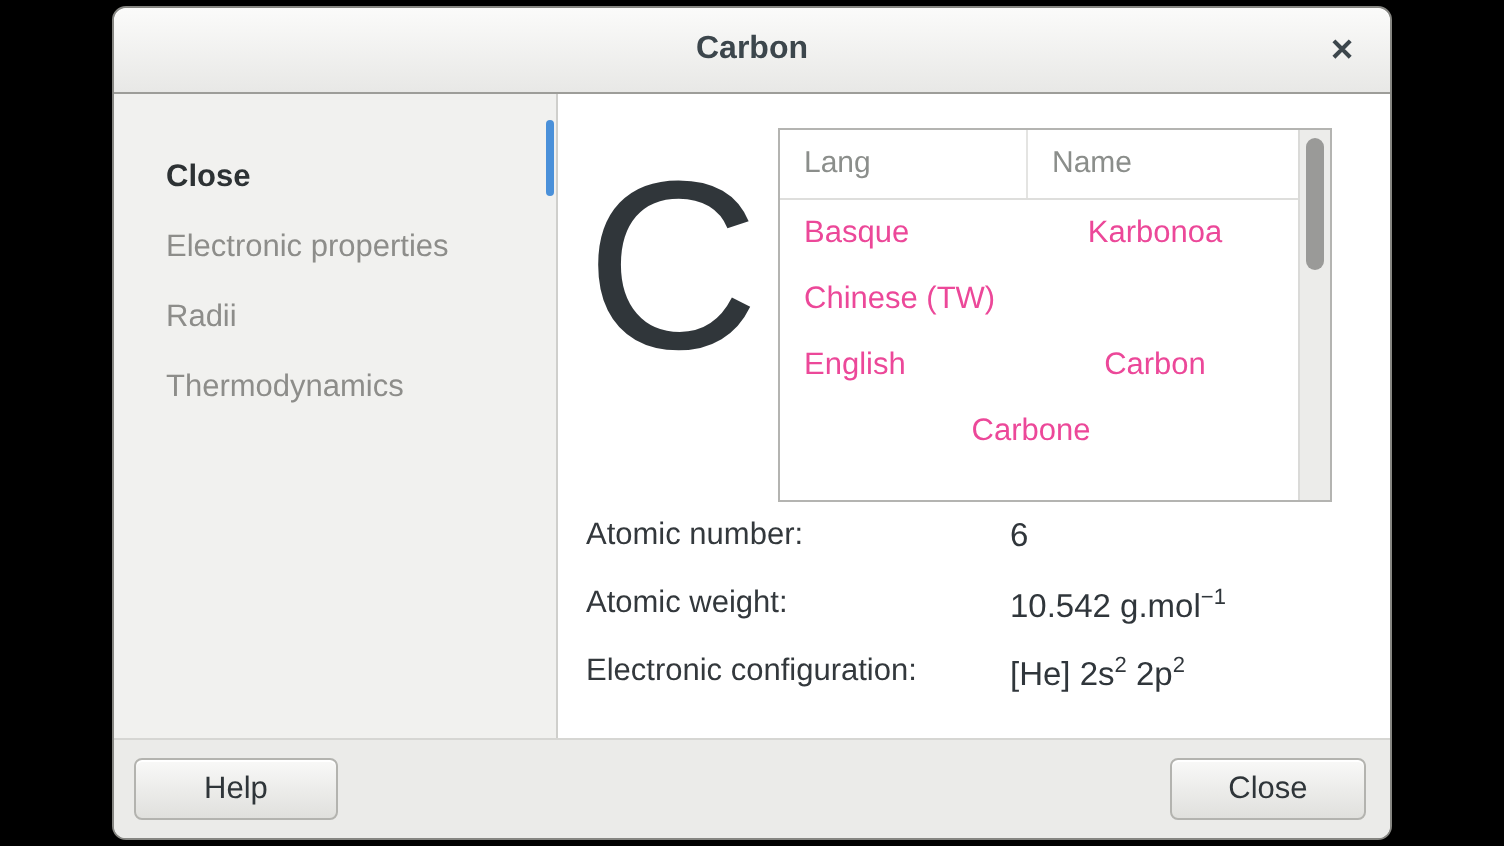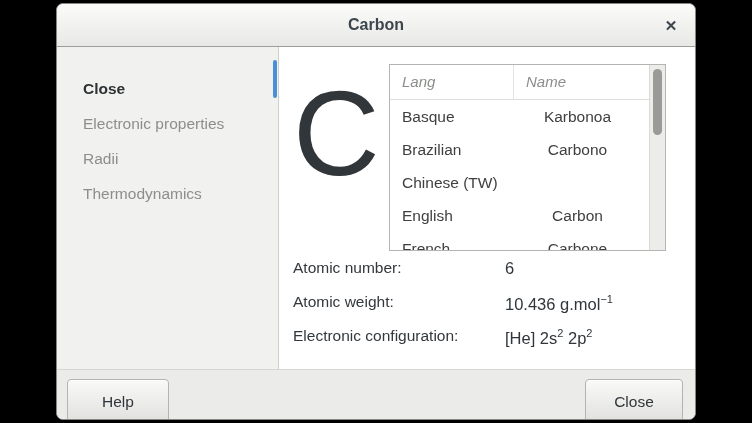--- a/index.html
+++ b/index.html
@@ -33,42 +33,42 @@
   .content { position:relative; flex:1; background:#fff; }
 
   .symbol { position:absolute; left:14px; top:26px; font-size:120px; line-height:1;
             color:#30363a; }
 
   
   .names-table { position:absolute; left:110px; top:17px; width:277px; height:187px;
                  border:1px solid #b4b4b1; background:#fff; overflow:hidden; }
   .nt-header { display:flex; height:35px; border-bottom:1px solid #dededc; }
   .nt-hcell { line-height:34px; font-size:15px; color:#8b8e8b; padding-left:12px; }
-  .nt-hcell.c1 { width:124px; border-right:1px solid #e4e4e2;font-style:italic; }
-  .nt-hcell.c2 { flex:1;font-style:italic; }
+  .nt-hcell.c1 { width:124px; border-right:1px solid #e4e4e2; }
+  .nt-hcell.c2 { flex:1; }
   .nt-row { display:flex; height:33px; align-items:center; font-size:15.5px;
-            color:#404040; cursor:default; }
+            color:#ec4899; cursor:default; }
   .nt-lang { width:124px; padding-left:12px; white-space:nowrap; }
   .nt-name { flex:1; text-align:center; padding-right:24px; white-space:nowrap; }
   .nt-scrollbar { position:absolute; right:0; top:0; bottom:0; width:16px;
                   background:#ececea; border-left:1px solid #dadad8; }
   .nt-thumb { position:absolute; left:3px; width:9px; top:4px; height:66px;
               background:#9a9a98; border-radius:5px; }
 
   
   .props { position:absolute; left:14px; top:212px; right:10px; }
   .prop-row { display:flex; align-items:flex-start; height:34px; }
   .prop-label { width:212px; font-size:15.5px; color:#33383c; }
   .prop-value { font-size:16.5px; color:#30363b; }
   .prop-value sup { font-size:11px; }
 
   
   .action-area { position:relative; height:52px; background:#ebebe9;
                  border-top:1px solid #d6d6d3; border-radius:0 0 7px 7px; }
-  .btn { position:absolute; top:9px; height:45px; padding:0 26px;
+  .btn { position:absolute; top:9px; height:31px; padding:0 26px;
          border:1px solid #b3b3af; border-radius:4px;
          background:linear-gradient(#f9f9f8,#e0e0dd);
          box-shadow:inset 0 1px 0 #fff;
          font-family:inherit; font-size:15.5px; color:#2f3539; cursor:pointer; }
   .btn-help { left:10px; min-width:102px; }
   .btn-close { right:12px; min-width:98px; }
 </style>
 </head>
 <body>
 
@@ -96,47 +96,42 @@
       <div class="names-table">
         <div class="nt-header">
           <div class="nt-hcell c1">Lang</div>
           <div class="nt-hcell c2">Name</div>
         </div>
         <div class="nt-row">
           <div class="nt-lang">Basque</div>
           <div class="nt-name">Karbonoa</div>
         </div>
         <div class="nt-row">
-          <div class="nt-lang">Brazilian</div>
-          <div class="nt-name">Carbono</div>
-        </div>
-        <div class="nt-row">
           <div class="nt-lang">Chinese (TW)</div>
         </div>
         <div class="nt-row">
           <div class="nt-lang">English</div>
           <div class="nt-name">Carbon</div>
         </div>
         <div class="nt-row">
-          <div class="nt-lang">French</div>
           <div class="nt-name">Carbone</div>
         </div>
         <div class="nt-scrollbar">
           <div class="nt-thumb"></div>
         </div>
       </div>
 
       <div class="props">
         <div class="prop-row">
           <span class="prop-label">Atomic number:</span>
           <span class="prop-value">6</span>
         </div>
         <div class="prop-row">
           <span class="prop-label">Atomic weight:</span>
-          <span class="prop-value"><span>10.436 g.mol</span><sup>−1</sup></span>
+          <span class="prop-value"><span>10.542 g.mol</span><sup>−1</sup></span>
         </div>
         <div class="prop-row">
           <span class="prop-label">Electronic configuration:</span>
           <span class="prop-value"><span>[He] 2s</span><sup>2</sup><span> 2p</span><sup>2</sup></span>
         </div>
       </div>
 
     </div>
   </div>
 

